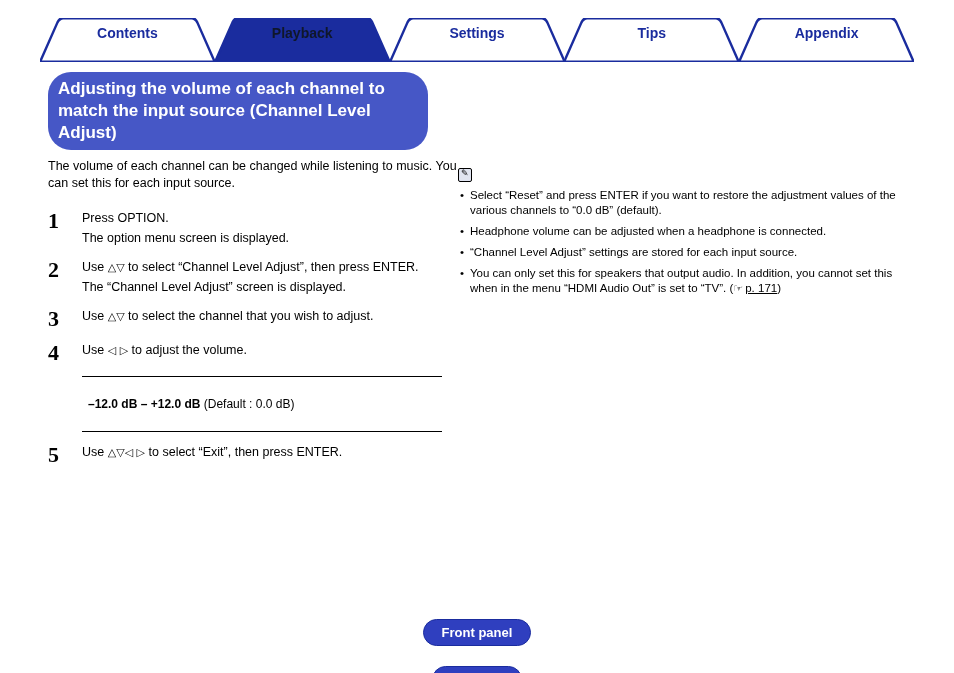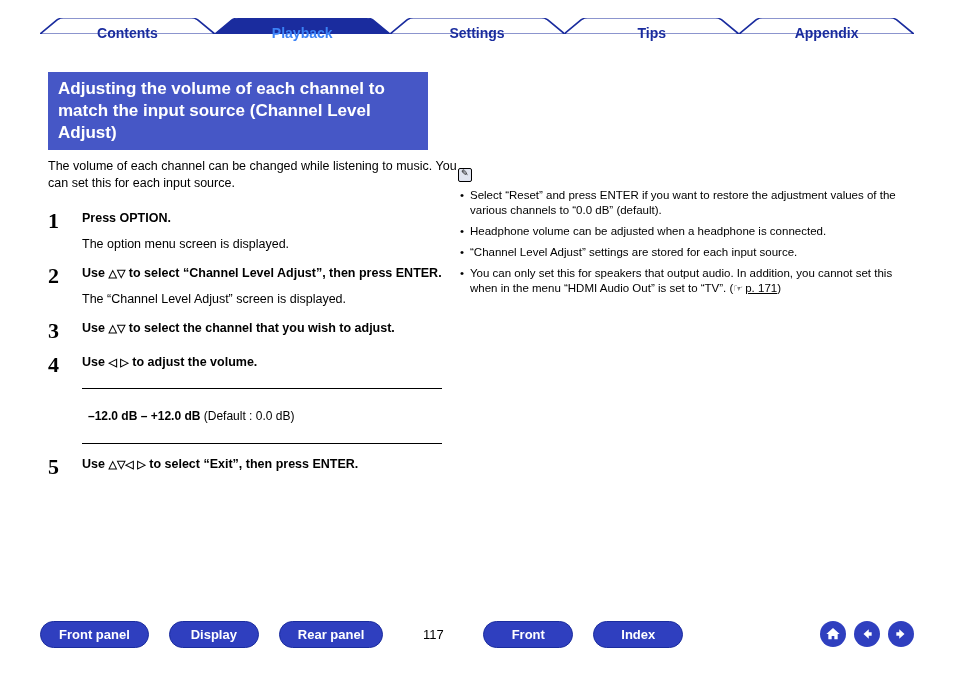--- a/index.html
+++ b/index.html
@@ -21,49 +21,50 @@
     height: 54px;
   }
   .tab {
     position: relative;
     flex: 1;
     text-align: center;
     font-weight: bold;
     font-size: 14px;
     line-height: 30px;
     color: #1a2c9e;
-    height: 16px;
+    height: 44px;
   }
   .tab svg { position: absolute; inset: 0; width: 100%; height: 100%; }
   .tab span { position: relative; z-index: 2; }
-  .tab.active span { color: #3b82f6; }
+  .tab.active span { color: #0f172a; }
   
   .heading {
     margin: 18px 0 8px 48px;
     width: 380px;
     background: #4657c6;
     color: #fff;
     font-weight: bold;
     font-size: 17px;
     line-height: 1.3;
     padding: 6px 10px;
+    border-radius: 23px;
   }
   .columns {
     display: flex;
     padding: 0 48px;
   }
   .col-left { flex: 0 0 410px; }
   .col-right { flex: 1; padding-top: 10px; font-size: 11.5px; }
   .lead { margin-bottom: 18px; line-height: 1.35; }
   .steps { }
   .step { display: flex; gap: 16px; margin-bottom: 12px; }
   .step-num { font-family: Georgia, 'Times New Roman', serif; font-weight: bold; font-size: 22px; width: 18px; flex-shrink:0; line-height:1;}
   .step-body { flex: 1; line-height: 1.4; }
-  .step-body .title { font-weight: bold; }
-  .step-body .desc { margin-top: 8px; }
+  .step-body .title { font-weight: normal; }
+  .step-body .desc { margin-top: 2px; }
   .tri-up::before   { content:"\25B3"; font-size:11px; }
   .tri-down::before { content:"\25BD"; font-size:11px; }
   .tri-left::before { content:"\25C1"; font-size:11px; }
   .tri-right::before{ content:"\25B7"; font-size:11px; }
   .param-table {
     margin: 6px 0 0 34px;
     width: 360px;
     border-top: 1px solid #000;
     border-bottom: 1px solid #000;
     padding: 20px 6px;
@@ -83,20 +84,21 @@
   .page-ref { text-decoration: underline; }
   
   .bottombar {
     position: absolute;
     left: 0; right: 0; bottom: 24px;
     height: 30px;
     display: flex;
     align-items: center;
     padding: 0 40px;
     gap: 20px;
+    flex-direction: column;
   }
   .pill {
     background: #2f3fbf;
     color: #fff;
     font-weight: bold;
     font-size: 13px;
     padding: 5px 18px;
     border-radius: 14px;
     border:1px solid #1a2c9e;
     min-width: 90px;

